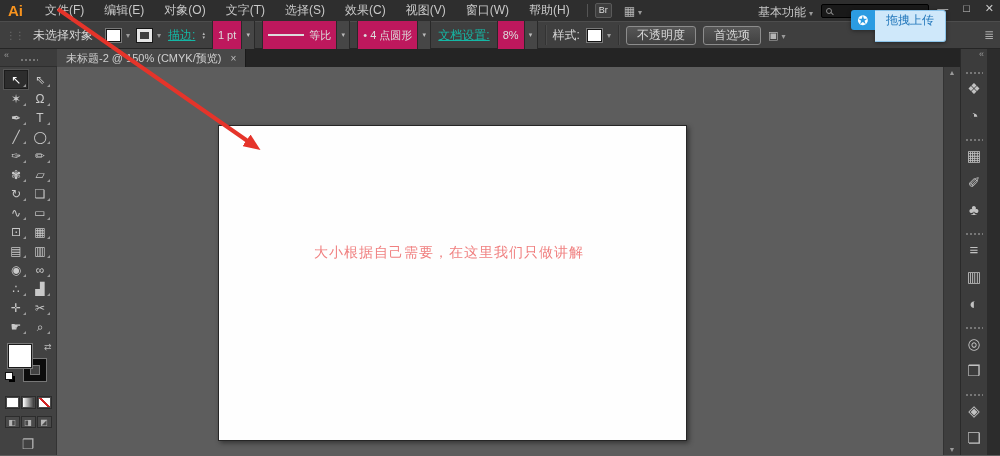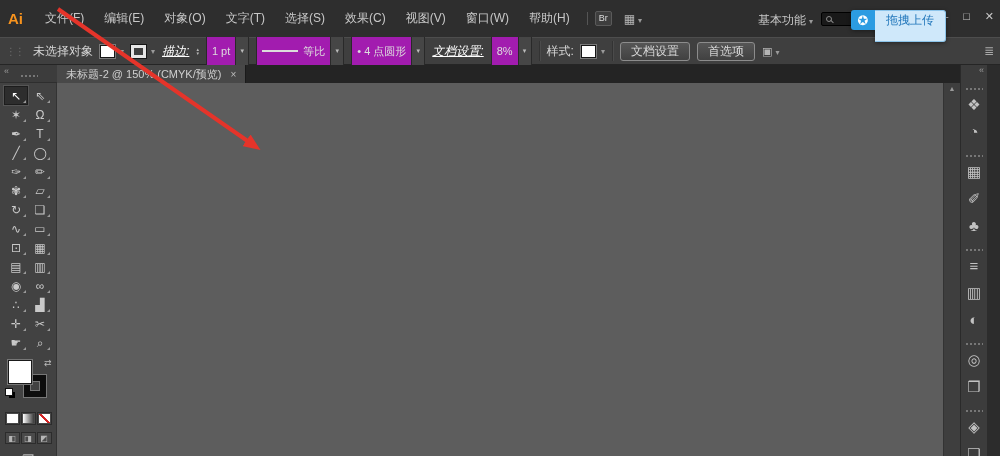--- a/index.html
+++ b/index.html
@@ -1,21 +1,21 @@
 <!DOCTYPE html>
 <html><head>
 <meta charset="utf-8">
 <style>
   * { margin:0; padding:0; box-sizing:border-box; }
   html,body { width:1000px; height:456px; overflow:hidden;
     font-family:"Liberation Sans","DejaVu Sans",sans-serif;
     background:#5d5d5d; user-select:none; }
 
   
-  .menubar { position:relative; height:37px; background:#2e2e2e;
+  .menubar { position:relative; height:21px; background:#2e2e2e;
     display:flex; align-items:center; padding-left:8px; color:#c8c8c8;justify-content:center; }
   .ai-logo { color:#f7931e; font-weight:bold; font-size:15px; margin-right:12px; letter-spacing:0; }
   .menus { display:flex; align-items:center; }
   .menu-item { font-size:12px; padding:0 10px; cursor:default; white-space:nowrap; }
   .mb-divider { width:1px; height:13px; background:#555; margin:0 7px; }
   .br-btn { background:#3e3e3e; border:1px solid #5a5a5a; color:#ddd; font-size:9px;
     height:15px; line-height:13px; padding:0 3px; border-radius:2px; }
   .layout-icon { color:#b5b5b5; font-size:12px; margin-left:12px; }
   .caret { font-size:8px; color:#9a9a9a; margin-left:3px; }
   .mb-right { margin-left:auto; display:flex; align-items:flex-start; margin-top:0; padding-right:6px; gap:8px; }
@@ -26,27 +26,27 @@
   .mag::after { content:""; position:absolute; width:4px; height:1px; background:#8a8a8a;
     transform:rotate(45deg); right:-3px; bottom:-1px; }
   .winbtns { display:flex; gap:15px; color:#c9c9c9; font-size:11px; margin-top:1px; }
   .winbtn { cursor:default; }
 
   
   .controlbar { height:28px; background:#3f3f3f; border-top:1px solid #4d4d4d;
     border-bottom:1px solid #252525; display:flex; align-items:center; gap:7px;
     padding:0 6px; color:#d6d6d6; font-size:12px; white-space:nowrap; }
   .grip-v { color:#6b6b6b; font-size:10px; letter-spacing:-1px; margin-right:2px; }
-  .cb-status { }
+  .cb-status { margin-right:6px; }
   .swatch { width:15px; height:13px; background:#fff; border:1px solid #161616; box-shadow:0 0 0 1px #7a7a7a; }
   .swatch.stroke { background:transparent; border:3px solid #e6e6e6; outline:1px solid #161616; width:15px; height:13px; }
   .swbox { display:flex; align-items:center; gap:2px; }
-  .orange { color:#ffffff; text-decoration:underline;font-style:italic; }
+  .orange { color:#14b8a6; text-decoration:underline; }
   .stepper { display:flex; flex-direction:column; font-size:5px; color:#bbb; line-height:4px; }
-  .dd { height:32px; background:#a21caf; border:1px solid #292929; display:flex; align-items:center;
+  .dd { height:32px; background:#be185d; border:1px solid #292929; display:flex; align-items:center;
     font-size:11px; color:#ddd; padding-left:5px;justify-content:space-between; }
   .dda { width:13px; align-self:stretch; border-left:1px solid #292929; background:#464646;
     display:flex; align-items:center; justify-content:center; font-size:7px; color:#bbb; margin-left:5px; }
   .profile-line { display:inline-block; width:36px; height:2px; background:#dcdcdc; margin-right:5px; }
   .sep { width:1px; height:20px; background:#333; box-shadow:1px 0 0 #4b4b4b; }
   .btn { height:19px; padding:0 10px; font-size:12px; color:#d8d8d8;
     background:linear-gradient(#565656,#414141); border:1px solid #8c8c8c; border-radius:3px; }
   .small-ic { color:#b5b5b5; font-size:11px; }
   .cb-end { margin-left:auto; color:#aaa; font-size:12px; }
 
@@ -209,21 +209,21 @@
     <span>8%</span>
     <span class="dda">▾</span>
   </span>
   <span class="sep"></span>
   <span>样式:</span>
   <span class="swbox">
     <span class="swatch"></span>
     <span class="caret">▾</span>
   </span>
   <span class="sep"></span>
-  <button class="btn">文档设置</button>
+  <button class="btn">不透明度</button>
   <button class="btn">首选项</button>
   <span class="small-ic">
     <span>▣</span><span class="caret">▾</span>
   </span>
   <span class="cb-end">≣</span>
 </div>
 
 <div class="workarea">
 
   <div class="left-col">
@@ -386,20 +386,23 @@
   </div>
 
   <div class="center-col">
     <div class="tabrow">
       <div class="doc-tab">
         <span>未标题-2 @ 150% (CMYK/预览)</span>
         <span class="tab-close">×</span>
       </div>
     </div>
     <div class="canvas">
+      <div class="artboard">
+        <span class="artboard-text">大小根据自己需要，在这里我们只做讲解</span>
+      </div>
       <div class="vscroll">
         <span class="scroll-arrow">▲</span>
         <span class="scroll-arrow">▼</span>
       </div>
     </div>
   </div>
 
   <div class="dock">
     <div class="dock-icons">
       <div class="dock-header">«</div>

